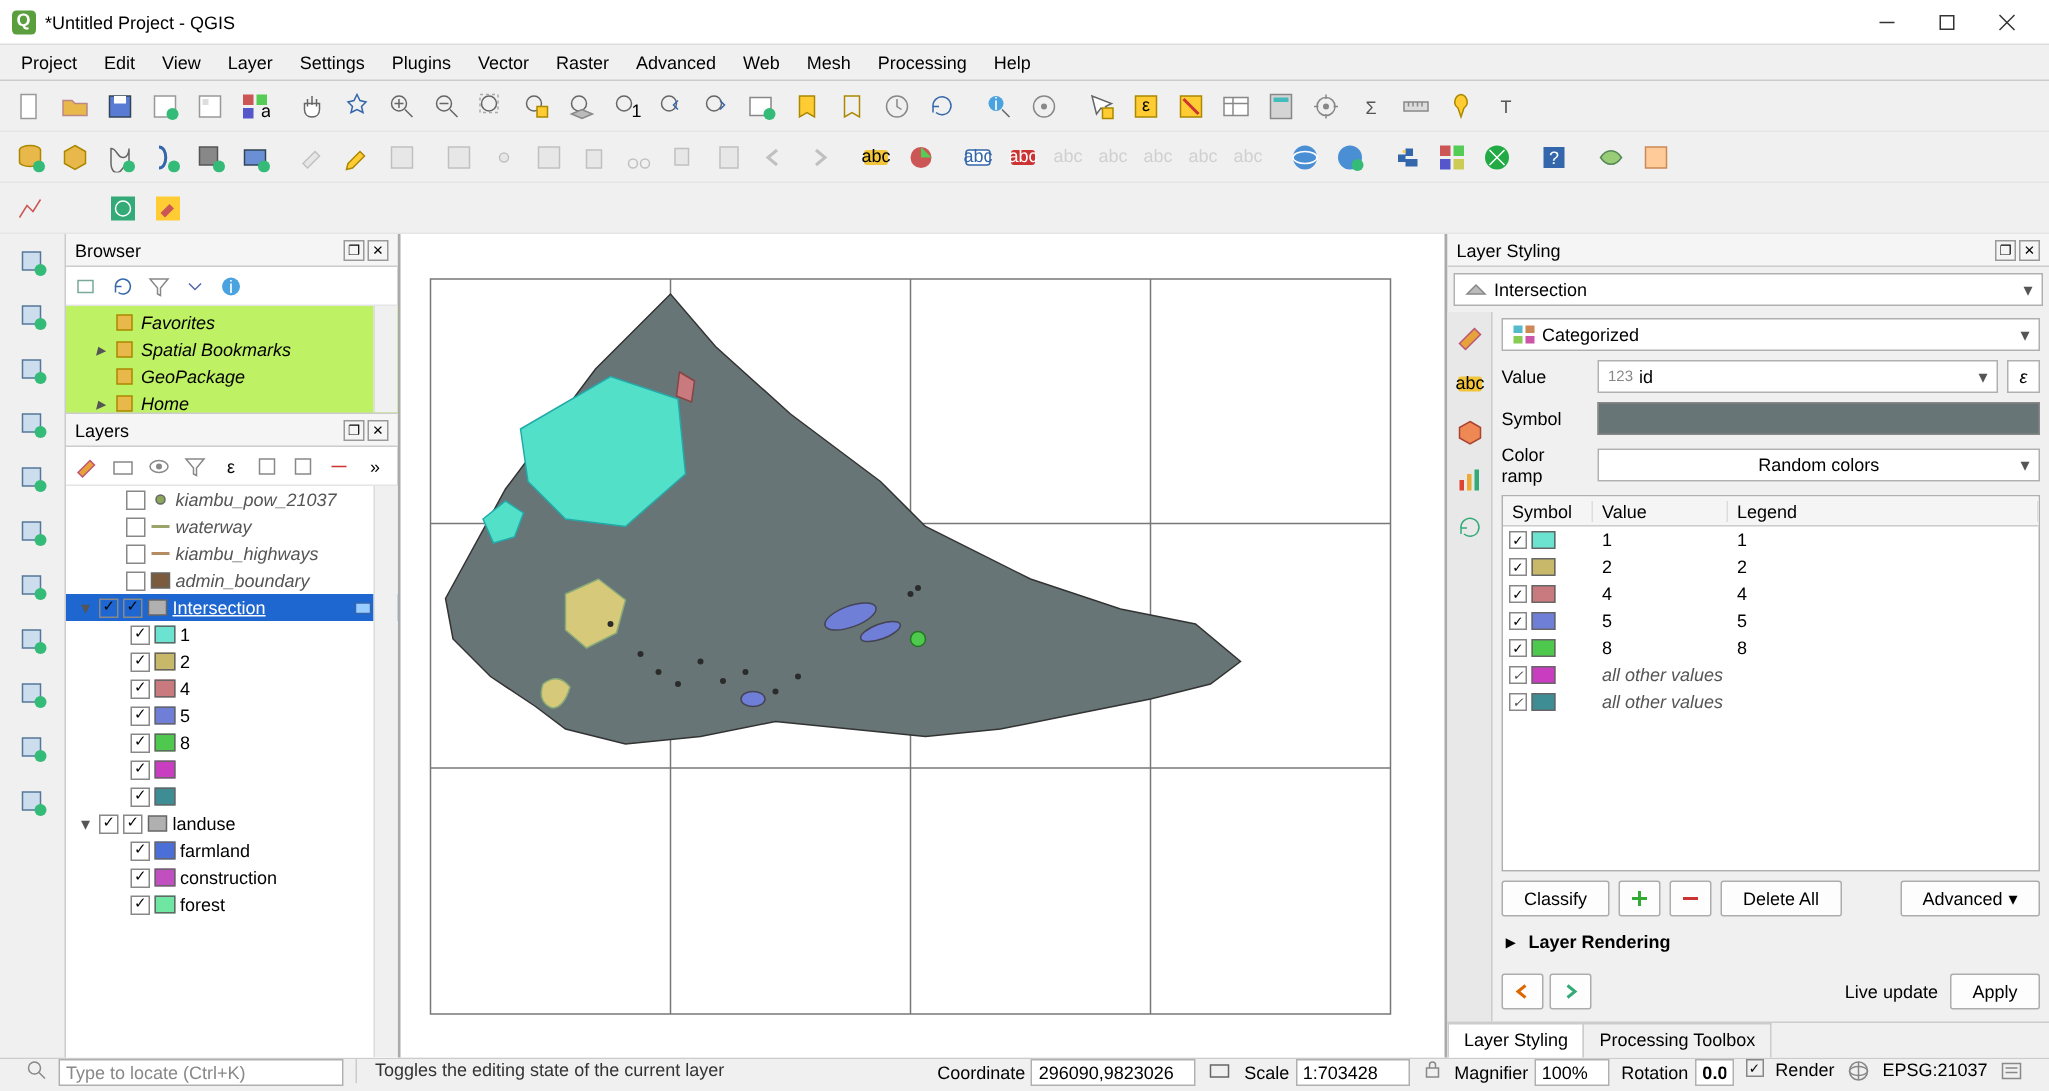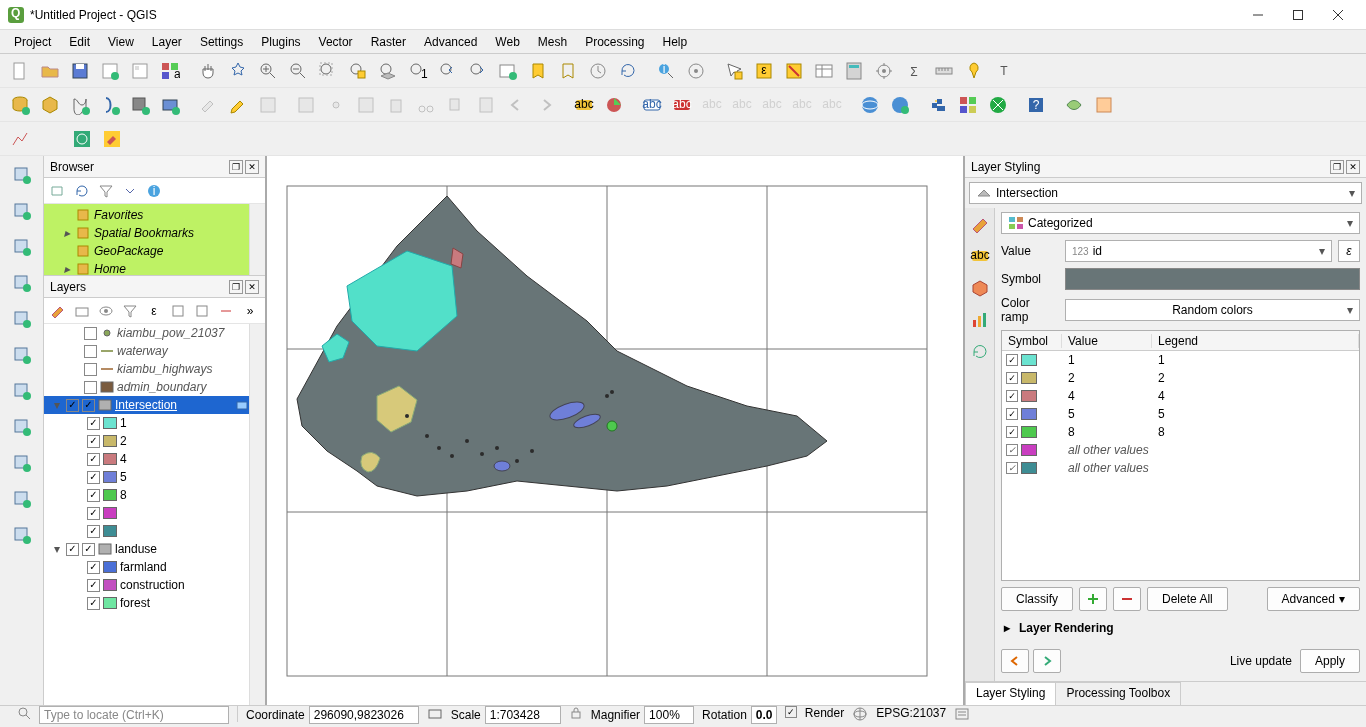--- a/index.html
+++ b/index.html
@@ -1120,20 +1120,21 @@
   </div>
 </div>
 
 <div class="statusbar">
   <div style="width:14px;height:14px;"><svg width="14" height="14">
         <circle cx="6" cy="6" r="4" fill="none" stroke="#888"></circle>
         <line x1="9" y1="9" x2="13" y2="13" stroke="#888"></line>
       </svg></div>
   <div class="locator">Type to locate (Ctrl+K)</div>
   <div class="sep"></div>
+  <div class="msg">Toggles the editing state of the current layer</div>
   <div class="sb-field">
       <span>Coordinate</span>
       <input class="sbin" style="width: 110px;" value="296090,9823026">
     </div>
   <div><svg width="16" height="16">
         <rect x="2" y="4" width="12" height="8" fill="none" stroke="#666"></rect>
       </svg></div>
   <div class="sb-field">
       <span>Scale</span>
       <input class="sbin" style="width: 76px;" value="1:703428">

